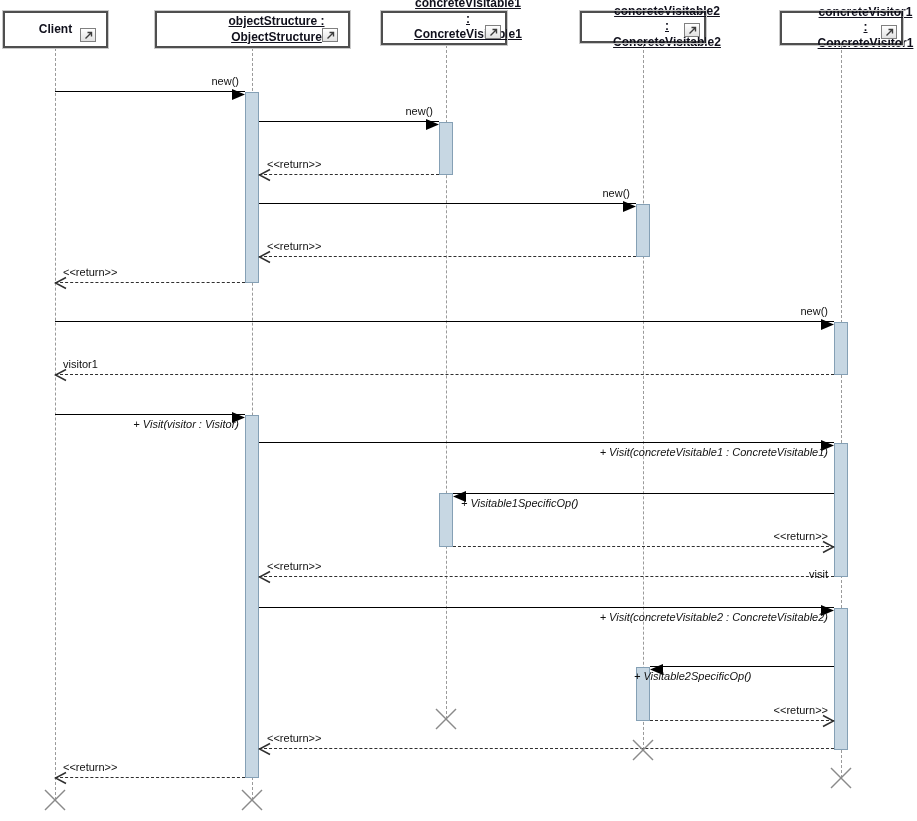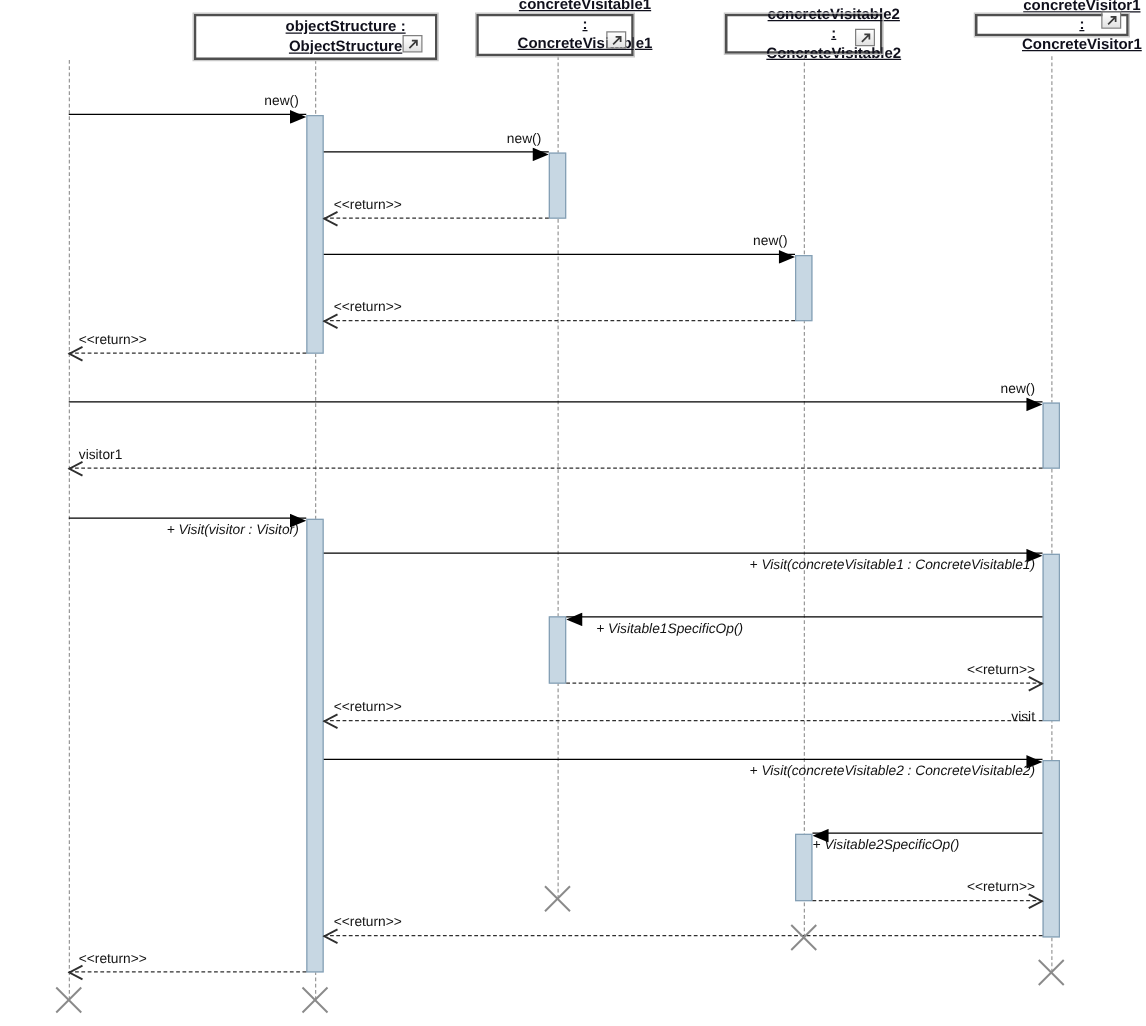--- a/index.html
+++ b/index.html
@@ -9,21 +9,21 @@
 
   .activation { position:absolute; width:14px; background:#c7d7e3; border:1px solid #85a0b5; box-sizing:border-box; z-index:2; }
 
   .msg-line { position:absolute; height:0; z-index:3; }
   .msg-line.call   { border-top:1.6px solid #000000; }
   .msg-line.return { border-top:1.6px dashed #2f2f2f; }
 
   .arrowhead { position:absolute; z-index:4; }
 
   .msg-label { position:absolute; font-size:11px; color:#111; white-space:nowrap; z-index:5; }
-  .msg-label.italic { font-style:italic;margin-left:16px; }
+  .msg-label.italic { font-style:italic; }
 
   .destroy-x { position:absolute; z-index:6; }
 
   .lifeline-head { position:absolute; background:#fff; border:2px solid #4f4f4f; outline:1px solid #c9c9c9;
                    box-sizing:border-box; display:flex; align-items:center; justify-content:center; z-index:7; }
   .head-title { text-align:center; font-weight:bold; font-size:12px; color:#10101c; line-height:1.3; }
   .head-title span { display:block; }
   .head-title.u span { text-decoration:underline;margin-left:48px; }
 
   .expand-icon { position:absolute; width:16px; height:14px; border:1px solid #808080;
@@ -152,20 +152,30 @@
         <line x1="22" y1="2" x2="2" y2="22" stroke="#8a8a8a" stroke-width="1.5"></line>
       </svg></div>
     <div class="destroy-x" style="left: 631px; top: 738px;"><svg width="24" height="24">
         <line x1="2" y1="2" x2="22" y2="22" stroke="#8a8a8a" stroke-width="1.5"></line>
         <line x1="22" y1="2" x2="2" y2="22" stroke="#8a8a8a" stroke-width="1.5"></line>
       </svg></div>
     <div class="destroy-x" style="left: 829px; top: 766px;"><svg width="24" height="24">
         <line x1="2" y1="2" x2="22" y2="22" stroke="#8a8a8a" stroke-width="1.5"></line>
         <line x1="22" y1="2" x2="2" y2="22" stroke="#8a8a8a" stroke-width="1.5"></line>
       </svg></div>
+    <div class="lifeline-head" style="left: 3px; top: 11px; width: 105px; height: 37px;">
+      <div class="head-title">
+        <span>Client</span>
+      </div>
+      <span class="expand-icon" style="right: 10px; bottom: 4px;">
+        <svg width="11" height="11">
+          <path d="M2.5 8.5 L8.5 2.5 M4.5 2.5 H8.5 V6.5" fill="none" stroke="#3c3c3c" stroke-width="1.4"></path>
+        </svg>
+      </span>
+    </div>
     <div class="lifeline-head" style="left: 155px; top: 11px; width: 195px; height: 37px;">
       <div class="head-title u">
         <span>objectStructure :</span>
         <span>ObjectStructure</span>
       </div>
       <span class="expand-icon" style="right: 10px; bottom: 4px;">
         <svg width="11" height="11">
           <path d="M2.5 8.5 L8.5 2.5 M4.5 2.5 H8.5 V6.5" fill="none" stroke="#3c3c3c" stroke-width="1.4"></path>
         </svg>
       </span>
@@ -185,21 +195,21 @@
       <div class="head-title u">
         <span>concreteVisitable2 :</span>
         <span>ConcreteVisitable2</span>
       </div>
       <span class="expand-icon" style="right: 4px; bottom: 4px;">
         <svg width="11" height="11">
           <path d="M2.5 8.5 L8.5 2.5 M4.5 2.5 H8.5 V6.5" fill="none" stroke="#3c3c3c" stroke-width="1.4"></path>
         </svg>
       </span>
     </div>
-    <div class="lifeline-head" style="left: 780px; top: 11px; width: 123px; height: 18px;">
+    <div class="lifeline-head" style="left: 780px; top: 11px; width: 123px; height: 34px;">
       <div class="head-title u">
         <span>concreteVisitor1 :</span>
         <span>ConcreteVisitor1</span>
       </div>
       <span class="expand-icon" style="right: 4px; bottom: 4px;">
         <svg width="11" height="11">
           <path d="M2.5 8.5 L8.5 2.5 M4.5 2.5 H8.5 V6.5" fill="none" stroke="#3c3c3c" stroke-width="1.4"></path>
         </svg>
       </span>
     </div>

